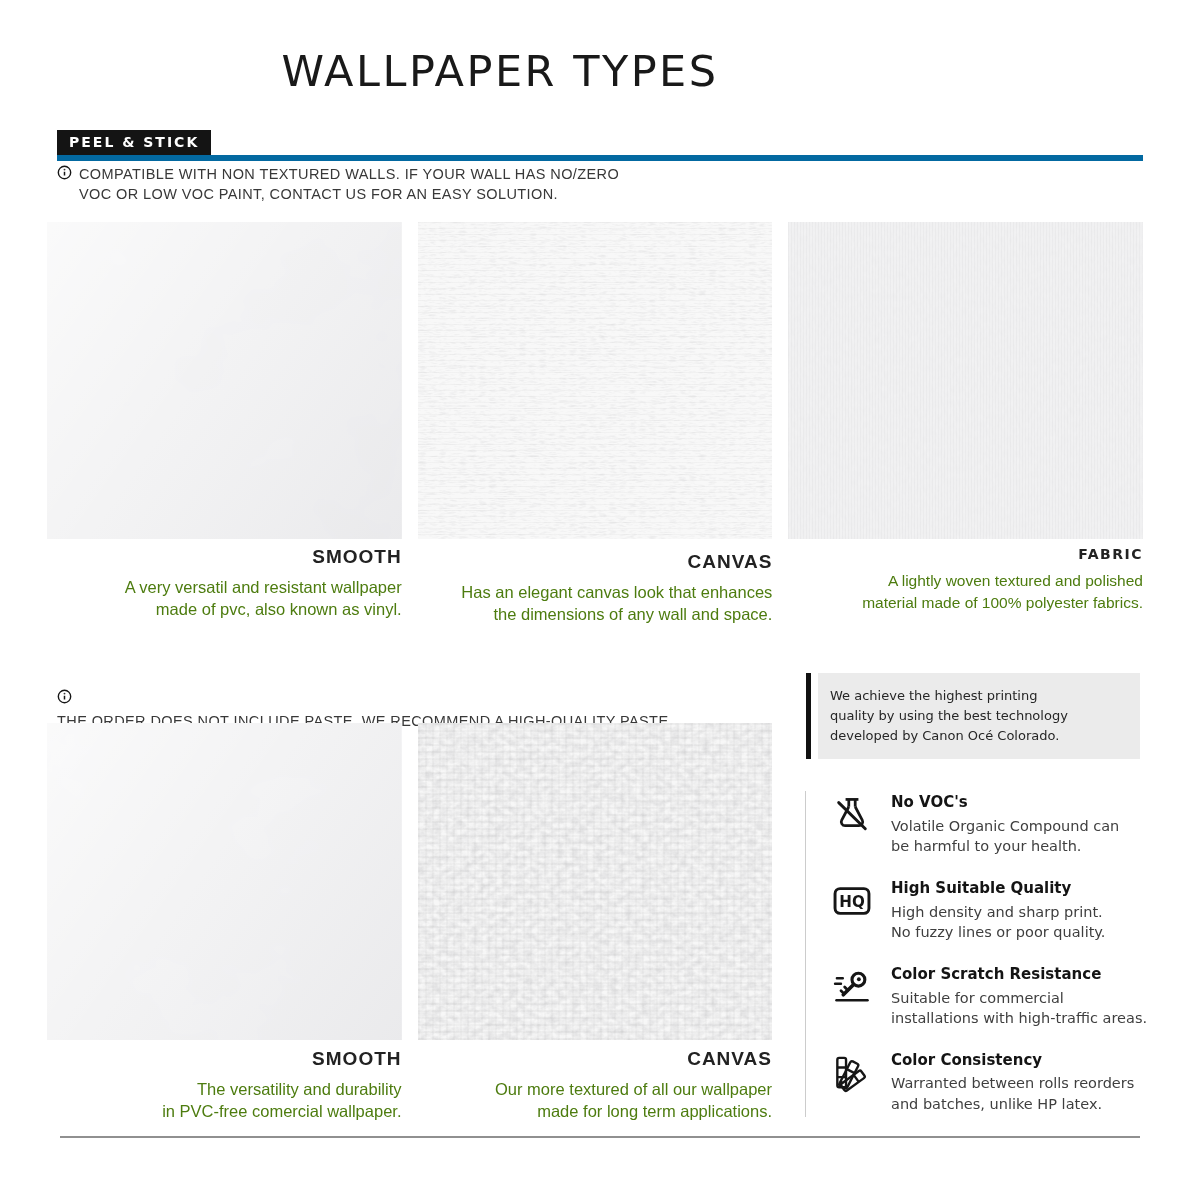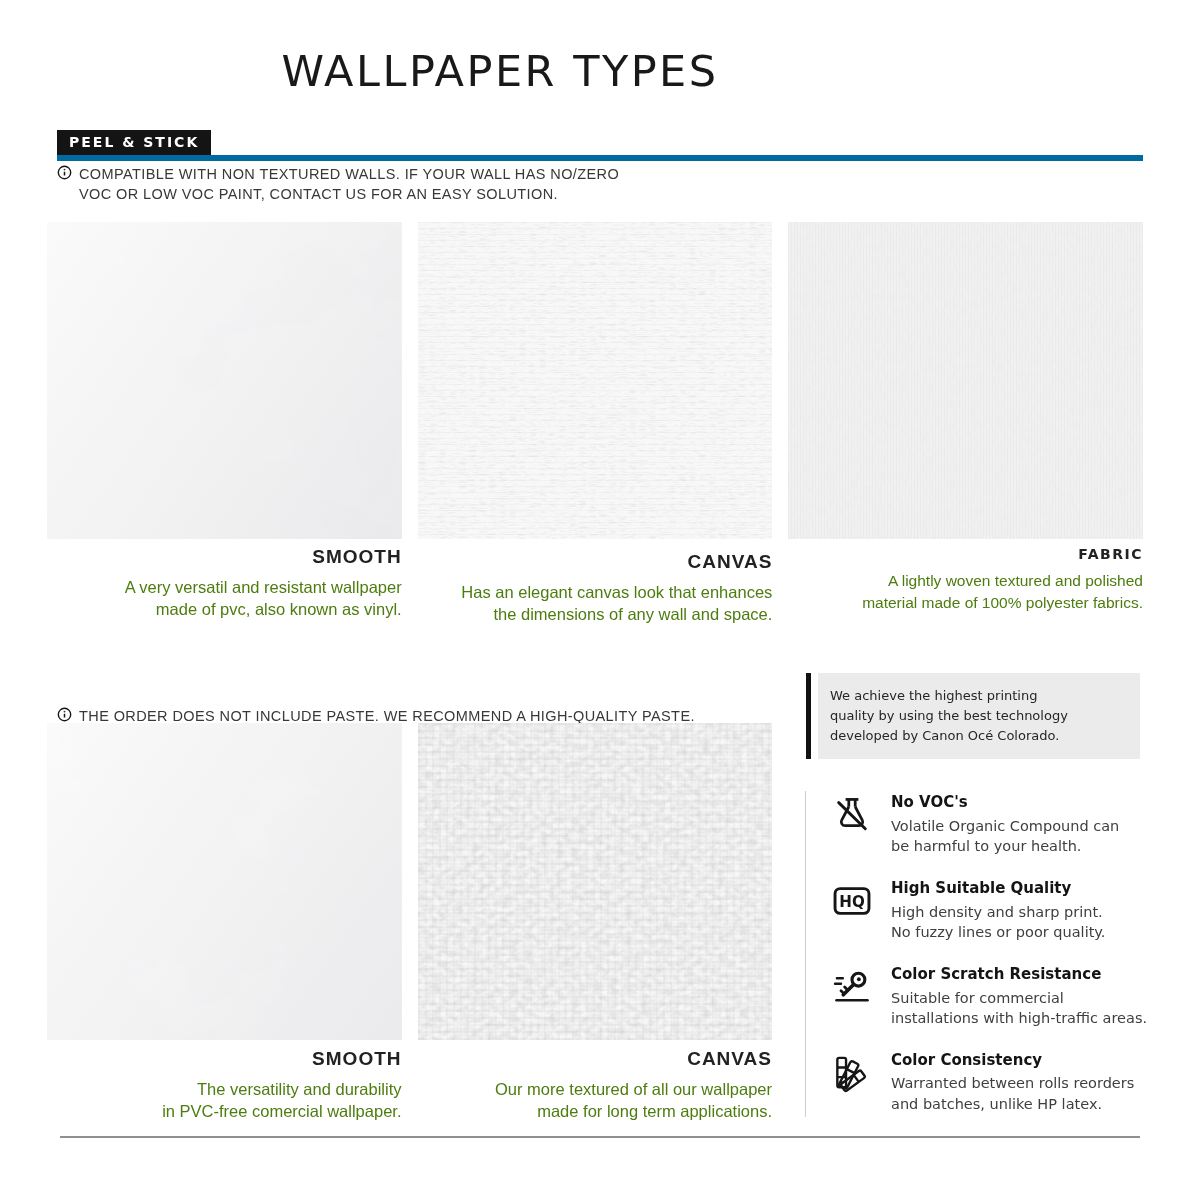--- a/index.html
+++ b/index.html
@@ -15,21 +15,21 @@
   .section-header{position:absolute;border-bottom:6px solid #0369a1;}
   .sh1{top:130px;left:57px;width:1086px;}
   .sh2{top:650px;left:57px;width:728px;}
   .section-label{display:inline-block;background:#141414;color:#ffffff;
     font-size:14px;font-weight:600;letter-spacing:2px;line-height:1;
     padding:5px 12px 6px 12px;vertical-align:bottom;}
 
   
   .note{position:absolute;display:flex;gap:7px;align-items:flex-start;}
   .n1{top:164px;left:57px;width:640px;}
-  .n2{top:706px;left:57px;width:740px;}
+  .n2{top:688px;left:57px;width:740px;flex-direction:column;}
   .note svg{flex:none;margin-top:1px;}
   .note-text{font-family:"Liberation Sans",sans-serif;font-size:14.5px;letter-spacing:0.4px;
     line-height:1.38;color:#383838;white-space:pre-line;}
 
   
   .swatch-row{position:absolute;display:grid;gap:16px;height:317px;}
   .sr1{top:222px;left:47px;width:1096px;grid-template-columns:repeat(3,1fr);}
   .sr2{top:723px;left:47px;width:725px;grid-template-columns:repeat(2,1fr);}
   .swatch{position:relative;overflow:hidden;}
   .swatch svg{position:absolute;inset:0;width:100%;height:100%;display:block;}

